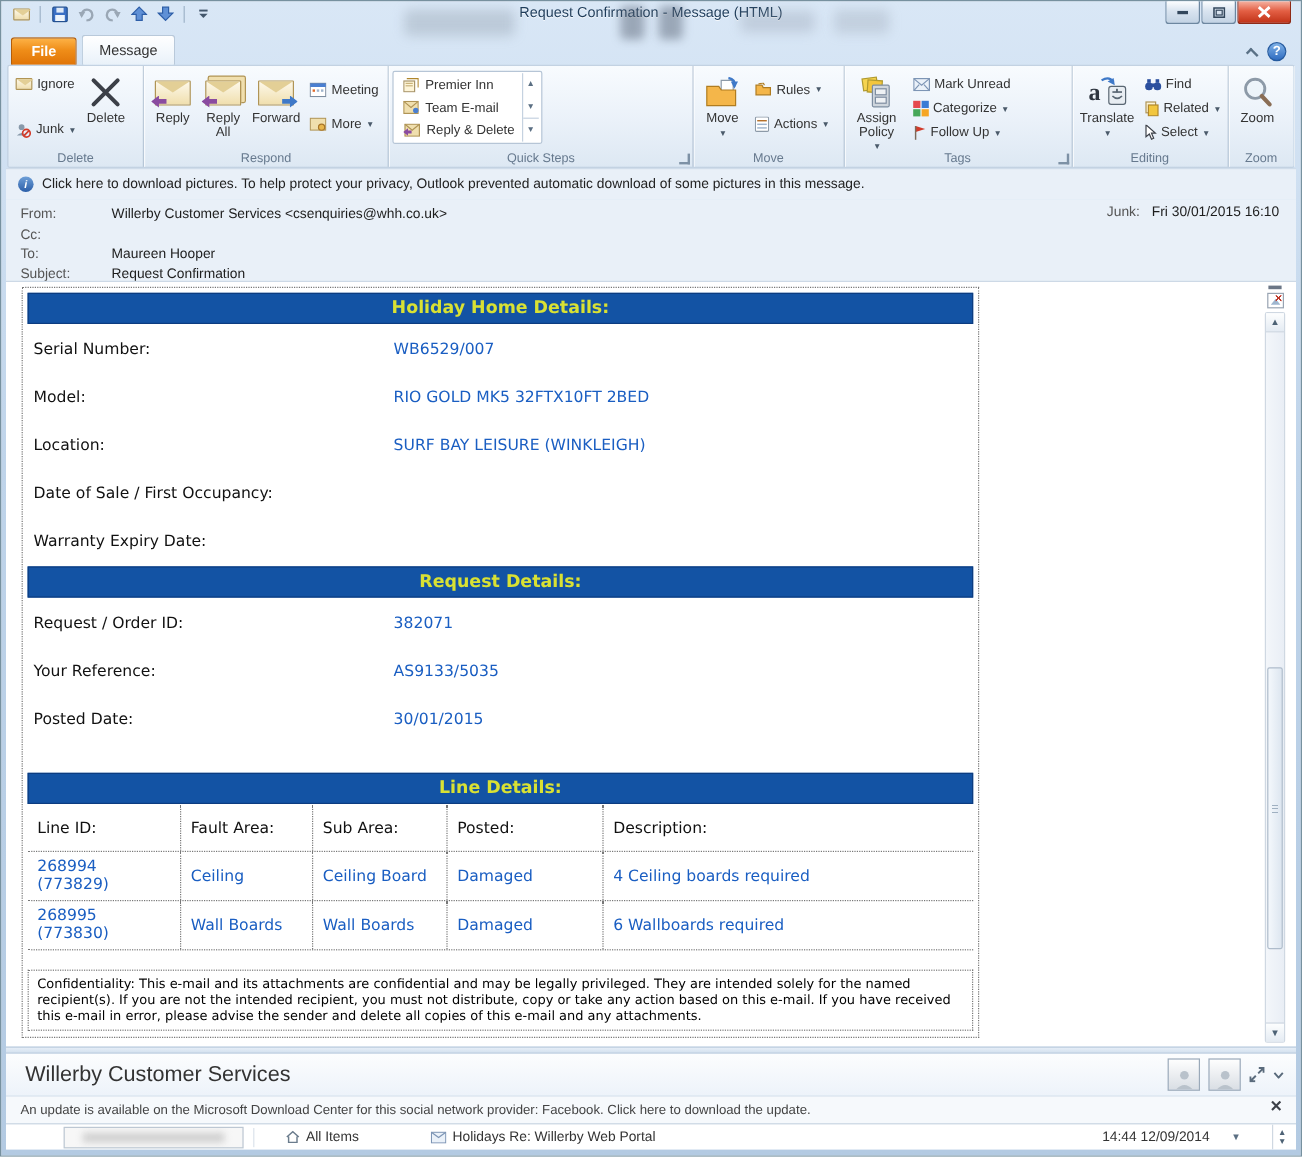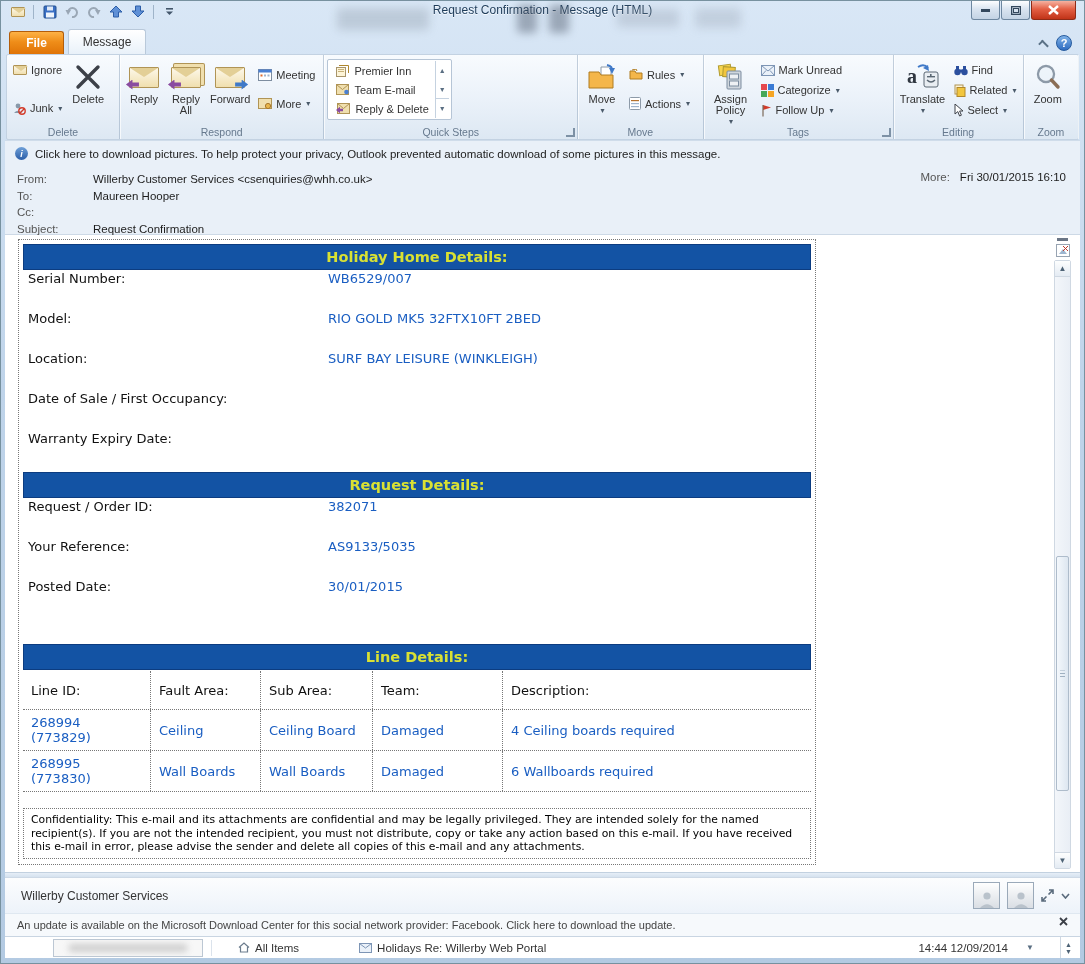--- a/index.html
+++ b/index.html
@@ -59,21 +59,21 @@
 .hdr{height:69px;background:#e9f0f8;padding:5px 12px 0;position:relative;font-size:11.5px;border-bottom:1px solid #cdd9e6}
 .hrow{display:flex;height:16.5px;align-items:center}
 .hlab{width:76px;color:#555}
 .hval{color:#1d1d1d}
 .sent{position:absolute;right:14px;top:5px;display:flex;gap:10px}
 .sent .hlab{width:auto}
 
 .bodyarea{flex:1;background:#fff;position:relative;overflow:hidden}
 .email{position:absolute;left:13px;top:4px;width:798px;border:1px dotted #777;padding:3px;font-family:"DejaVu Sans",sans-serif;font-size:13px;color:#111}
 .secbar{height:26px;background:#1353a4;border:1px solid #0c3c80;color:#d9e133;font-weight:bold;font-size:14.5px;text-align:center;line-height:24px;margin:1px}
-.drow{display:flex;height:40px;padding-left:6px}
+.drow{display:flex;align-items:center;height:40px;padding-left:6px}
 .dlab{width:300px}
 .dval{color:#1a5ec2}
 .gap24{height:24px}
 .ltable{margin:0 1px}
 .lrow{display:flex;border-bottom:1px dotted #777}
 .lrow:first-child{border-top:none}
 .lcell{padding:0 8px;display:flex;align-items:center;border-right:1px dotted #777;height:40px}
 .lcell:last-child{border-right:none}
 .c0{width:128px}.c1{width:110px}.c2{width:112px}.c3{width:130px}.c4{flex:1}
 .lrow.data .lcell{color:#1a5ec2}
@@ -86,21 +86,21 @@
 .imgph::before{content:"";position:absolute;left:2px;bottom:2px;width:0;height:0;border-left:4px solid transparent;border-right:4px solid transparent;border-bottom:5px solid #9eb6cf}
 .imgph::after{content:"";position:absolute;right:1px;top:1px;width:5px;height:5px;background:linear-gradient(45deg,transparent 42%,#c0392b 42%,#c0392b 58%,transparent 58%),linear-gradient(-45deg,transparent 42%,#c0392b 42%,#c0392b 58%,transparent 58%)}
 .sbtrack{flex:1;width:17px;background:linear-gradient(90deg,#f3f6fa,#e9eef5);border:1px solid #cfd8e2;border-radius:2px;position:relative;display:flex;flex-direction:column;justify-content:space-between}
 .sbarr{height:16px;display:flex;align-items:center;justify-content:center;background:linear-gradient(#fdfefe,#e4ebf3);border-bottom:1px solid #cfd8e2;font-size:8px;color:#4d6275}
 .sbarr.dn{border-bottom:none;border-top:1px solid #cfd8e2}
 .sbthumb{position:absolute;left:1px;right:1px;top:295px;height:235px;background:linear-gradient(90deg,#f4f8fc,#dde6f0);border:1px solid #aebccb;border-radius:2px}
 .sbthumb::after{content:"";position:absolute;left:3px;right:3px;top:50%;height:7px;transform:translateY(-50%);background:repeating-linear-gradient(#9fb0c1 0 1px,transparent 1px 3px)}
 
 .splitter{height:5px;background:linear-gradient(#e6eef7,#d5e2ef);border-top:1px solid #c2d1e0}
 .ppane-hdr{height:36px;background:linear-gradient(#fcfdfe,#edf3fa);border-top:1px solid #cdd9e6;display:flex;align-items:center;padding:0 10px 0 16px;position:relative}
-.pname{font-size:12px;color:#333}
+.pname{font-size:18px;color:#333}
 .pp-right{position:absolute;right:10px;top:4px;display:flex;align-items:center;gap:7px}
 .avatar{width:27px;height:27px;border:1px solid #9aa9b9;background:linear-gradient(#fefefe,#d9dee4);display:flex;align-items:flex-end;justify-content:center}
 .updbar{height:23px;background:#f6f9fc;border-top:1px solid #dfe8f1;display:flex;align-items:center;padding:0 12px;font-size:11px;color:#444;position:relative}
 .updx{position:absolute;right:12px;top:3px}
 .listrow{height:22px;background:#fff;border-top:1px solid #c9d5e2;display:flex;align-items:center;font-size:11.5px;color:#333;position:relative;overflow:hidden}
 .blurbox{width:150px;height:18px;border:1px solid #bcc7d3;background:#f7f7f7;margin-left:48px;overflow:hidden;display:flex;align-items:center;justify-content:center}
 .blurbox i{width:80%;height:8px;background:#cfcfcf;filter:blur(3px);display:block}
 .lsep{width:1px;height:16px;background:#dbe3ec;margin:0 8px}
 .licell{display:flex;align-items:center;gap:5px}
 .ldate{position:absolute;right:72px;color:#333}
@@ -455,33 +455,33 @@
     <span class="info-ic"></span>
     <span>Click here to download pictures. To help protect your privacy, Outlook prevented automatic download of some pictures in this message.</span>
   </div>
 
   <div class="hdr">
     <div class="hrow">
         <span class="hlab">From:</span>
         <span class="hval">Willerby Customer Services &lt;csenquiries@whh.co.uk&gt;</span>
       </div>
     <div class="hrow">
+        <span class="hlab">Cc:</span>
+        <span class="hval"></span>
+      </div>
+    <div class="hrow">
         <span class="hlab">To:</span>
         <span class="hval">Maureen Hooper</span>
-      </div>
-    <div class="hrow">
-        <span class="hlab">Cc:</span>
-        <span class="hval"></span>
       </div>
     <div class="hrow">
         <span class="hlab">Subject:</span>
         <span class="hval">Request Confirmation</span>
       </div>
     <div class="sent">
-        <span class="hlab">More:</span>
+        <span class="hlab">Junk:</span>
         <span class="hval">Fri 30/01/2015 16:10</span>
       </div>
   </div>
 
   <div class="bodyarea">
     <div class="email">
 
       <div class="secbar">Holiday Home Details:</div>
       <div class="drow">
           <span class="dlab">Serial Number:</span>
@@ -518,21 +518,21 @@
           <span class="dval">30/01/2015</span>
         </div>
       <div class="gap24"></div>
 
       <div class="secbar">Line Details:</div>
       <div class="ltable">
         <div class="lrow">
           <span class="lcell c0" style="height:38px">Line ID:</span>
           <span class="lcell c1" style="height:38px">Fault Area:</span>
           <span class="lcell c2" style="height:38px">Sub Area:</span>
-          <span class="lcell c3" style="height:38px">Team:</span>
+          <span class="lcell c3" style="height:38px">Posted:</span>
           <span class="lcell c4" style="height:38px">Description:</span>
         </div>
         <div class="lrow data">
           <span class="lcell c0">268994 (773829)</span>
           <span class="lcell c1">Ceiling</span>
           <span class="lcell c2">Ceiling Board</span>
           <span class="lcell c3">Damaged</span>
           <span class="lcell c4">4 Ceiling boards required</span>
         </div>
         <div class="lrow data">

